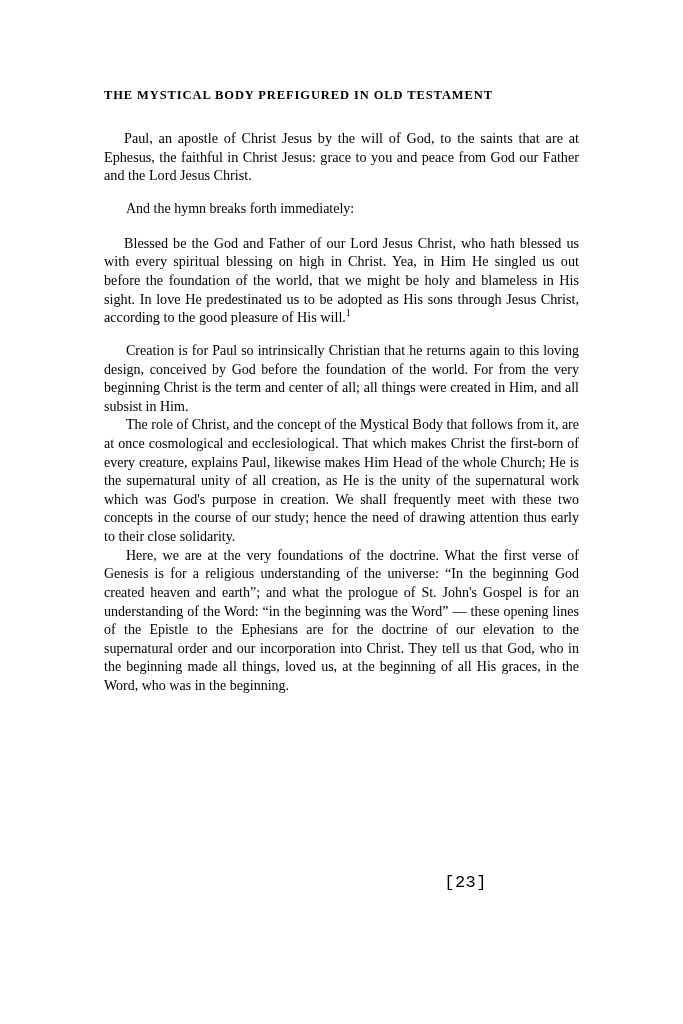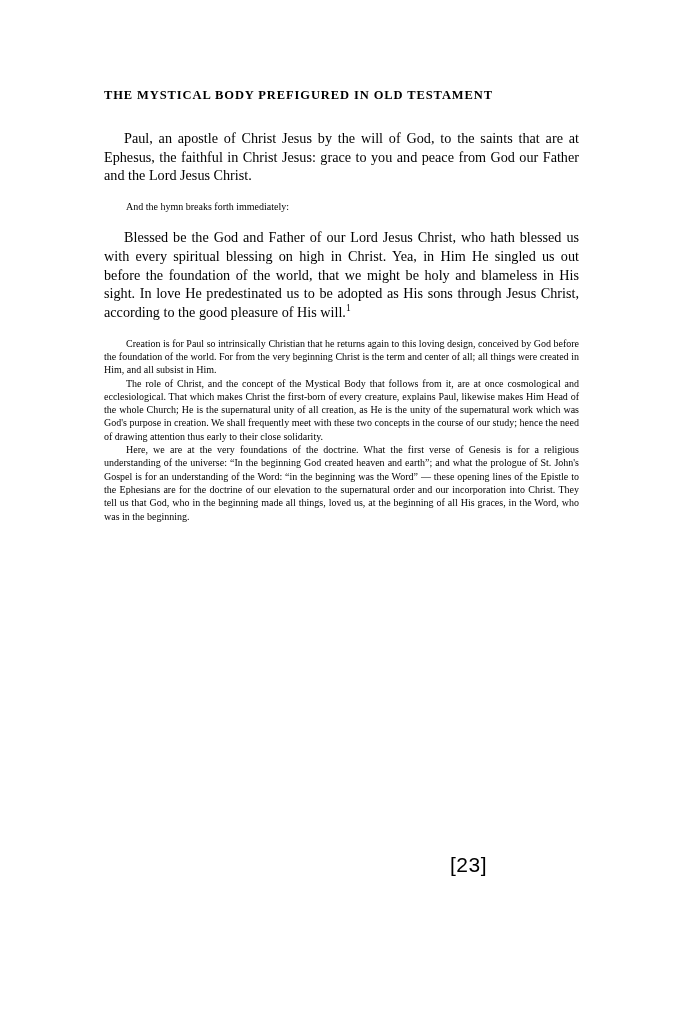--- a/index.html
+++ b/index.html
@@ -29,21 +29,21 @@
     text-align: center;
     margin: 0 0 26px 0;
     white-space: nowrap;
   }
   .body-col {
     width: 475px;
     margin: 16px auto;
   }
   p {
     margin: 0;
-    font-size: 10px;
+    font-size: 14px;
     line-height: 1.33;
     text-align: justify;
     text-justify: inter-word;
     hyphens: none;
   }
   p.indent {
     text-indent: 22px;
   }
   p.quote {
     font-size: 14.2px;
@@ -55,23 +55,23 @@
     height: 15px;
   }
   .sup {
     font-size: 9.5px;
     vertical-align: super;
     line-height: 0;
   }
   .folio {
     position: absolute;
     right: 104px;
-    bottom: 147px;
-    font-size: 21px;
-    font-family: Liberation Sans, sans-serif;
+    bottom: 132px;
+    font-size: 17px;
+    font-family: Liberation Mono, monospace;
     letter-spacing: 0.5px;
   }
 </style>
 </head>
 <body>
 
 <div class="page">
 
   <div class="running-head">THE MYSTICAL BODY PREFIGURED IN OLD TESTAMENT</div>
 

